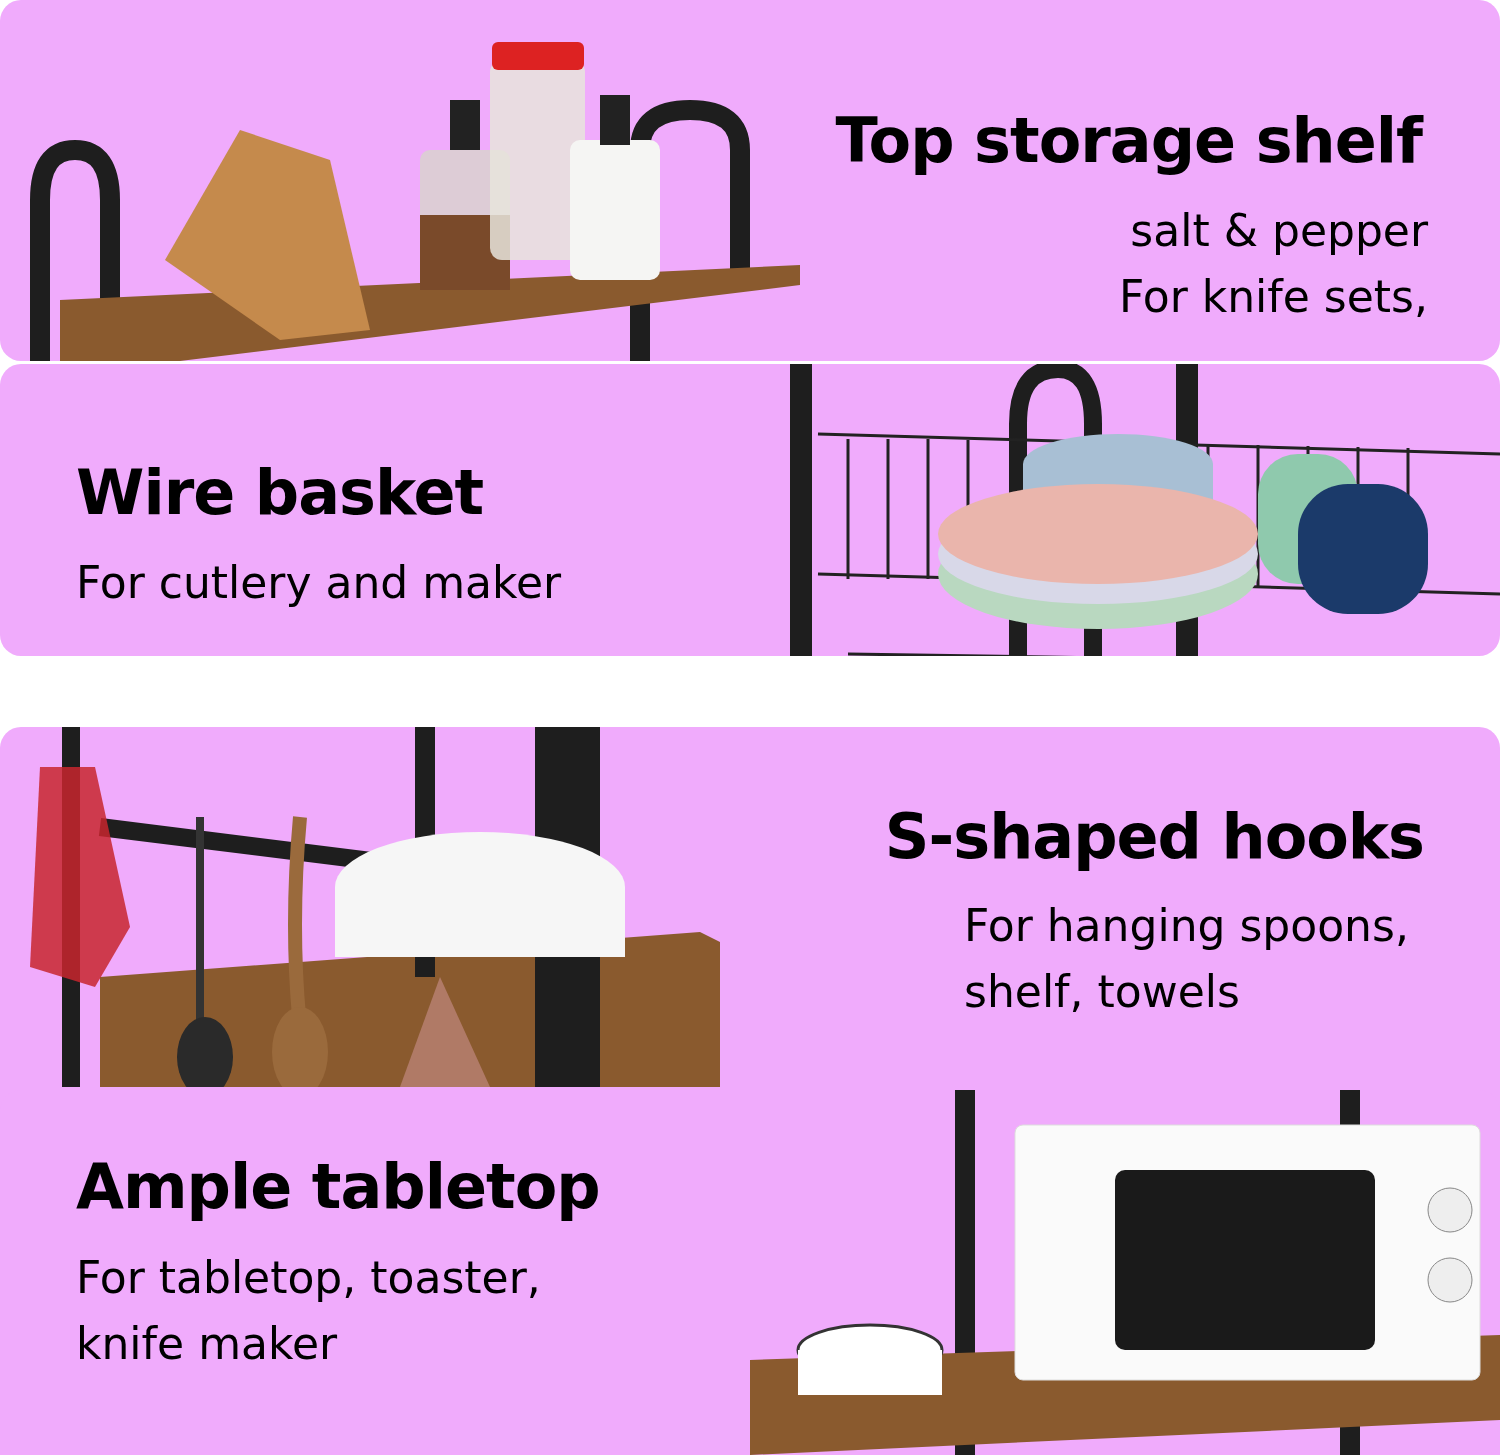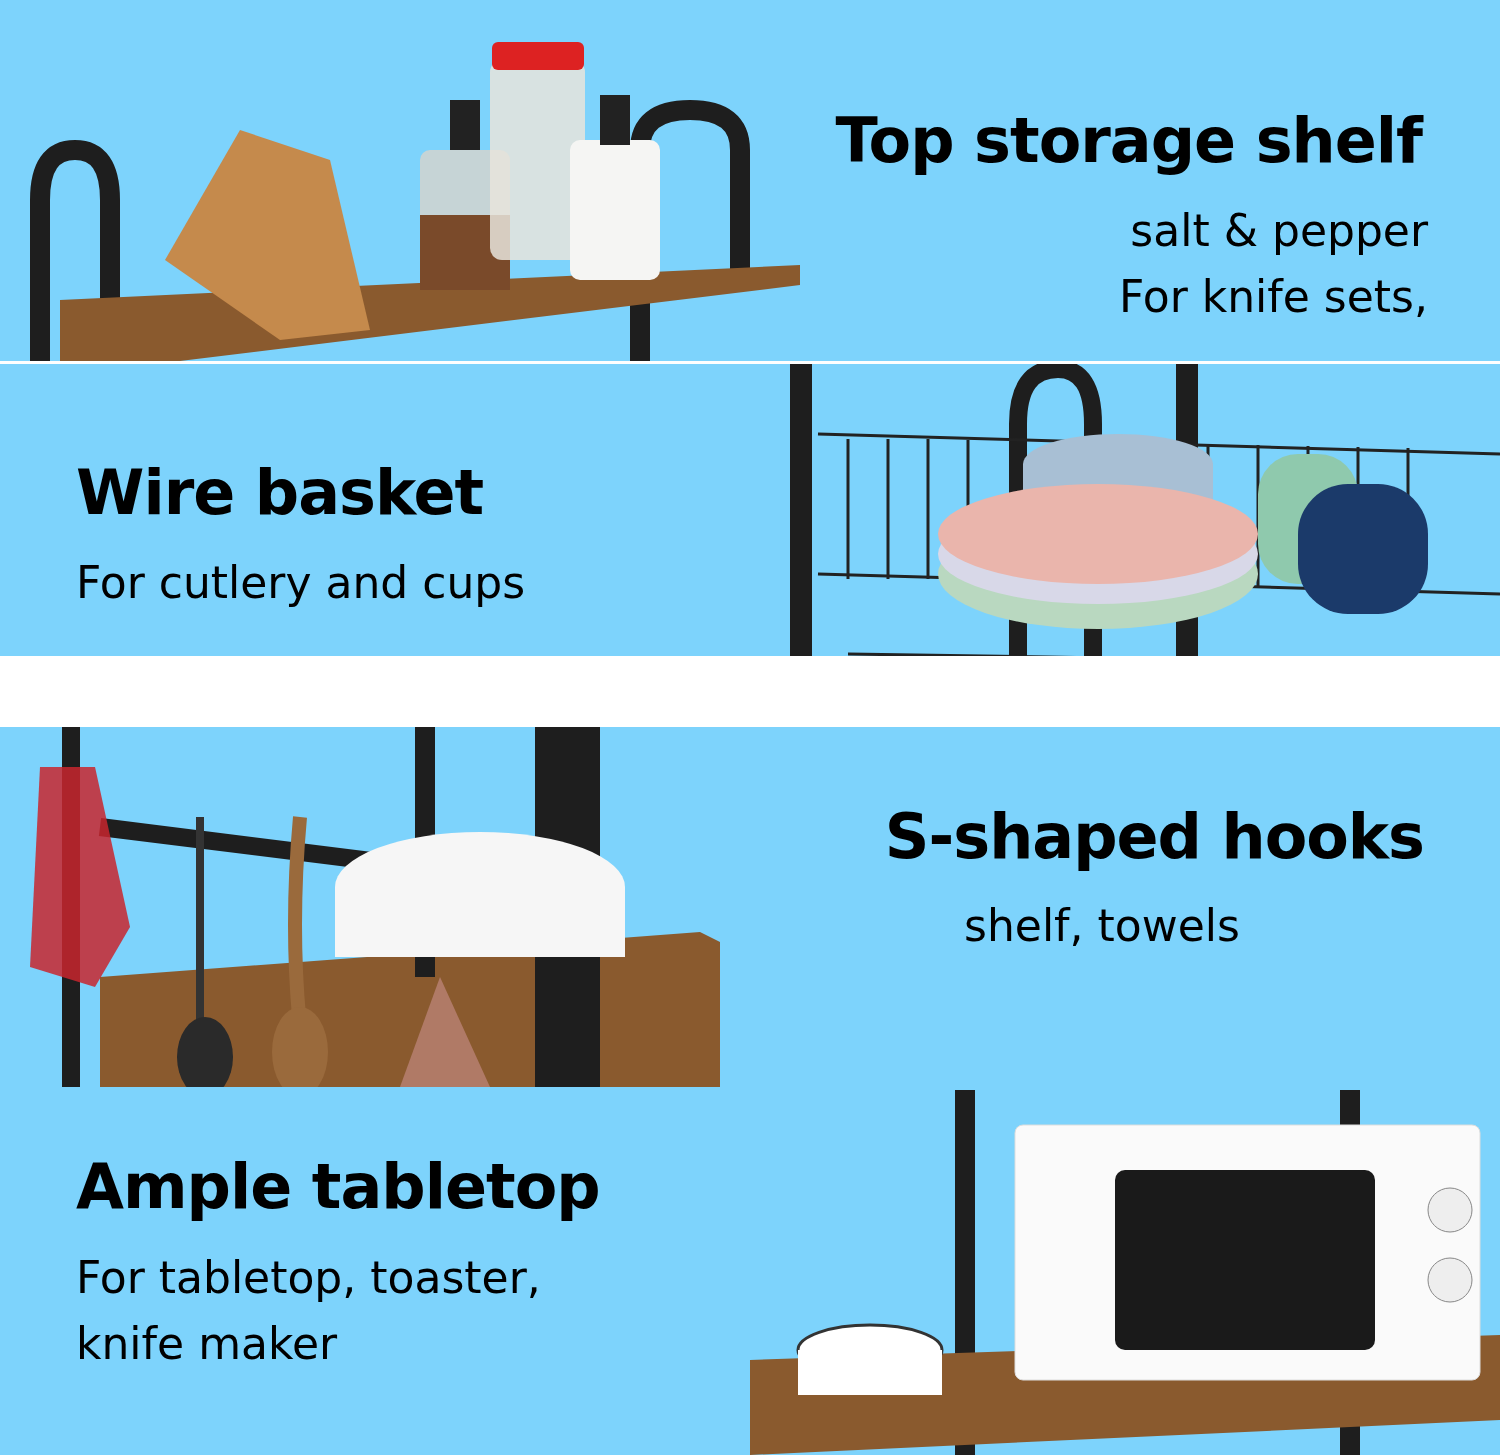--- a/index.html
+++ b/index.html
@@ -1,17 +1,17 @@
 <!DOCTYPE html>
 <html><head>
 <meta charset="utf-8">
 <style>
   html,body{margin:0;padding:0;}
   body{width:1500px;height:1455px;background:#fff;font-family:"DejaVu Sans","Liberation Sans",sans-serif;overflow:hidden;position:relative;}
-  .panel{position:absolute;left:0;width:1500px;background:#7dd3fc;overflow:hidden;}
+  .panel{position:absolute;left:0;width:1500px;background:#f0abfc;overflow:hidden;border-radius:21px;}
   .p1{top:0;height:361px;}
   .p2{top:364px;height:292px;}
   .p3{top:727px;height:412px;}
   .p4{top:1090px;height:441px;}
   .h{position:absolute;font-weight:bold;font-size:62px;color:#000;letter-spacing:-1px;margin:0;white-space:nowrap;}
   .s{position:absolute;font-size:44px;color:#000;line-height:66px;white-space:nowrap;}
   .right{text-align:right;}
   svg{position:absolute;}
 </style>
 </head>
@@ -34,21 +34,21 @@
   <h1 class="h" style="right:78px;top:104px;">Top storage shelf</h1>
   <div class="s right" style="right:72px;top:198px;">
     <div>salt &amp; pepper</div>
     <div>For knife sets,</div>
   </div>
 </div>
 
 <div class="panel p2">
   <h1 class="h" style="left:76px;top:92px;">Wire basket</h1>
   <div class="s" style="left:76px;top:186px;">
-    <div>For cutlery and cups</div>
+    <div>For cutlery and maker</div>
   </div>
   <svg width="712" height="360" style="left:788px;top:0">
     <rect x="2" y="0" width="22" height="360" fill="#1e1e1e"></rect>
     <rect x="388" y="0" width="22" height="360" fill="#1e1e1e"></rect>
     <path d="M230 360 V60 Q230 5 270 5 Q305 5 305 60 V360" fill="none" stroke="#1e1e1e" stroke-width="18"></path>
     <g stroke="#222" stroke-width="3">
       <line x1="30" y1="70" x2="712" y2="90"></line>
         <line x1="30" y1="210" x2="712" y2="230"></line>
         <line x1="60" y1="290" x2="712" y2="300"></line>
       <line x1="60" y1="75" x2="60" y2="215"></line>
@@ -82,20 +82,21 @@
     <rect x="335" y="160" width="290" height="70" fill="#f6f6f6"></rect>
     <polygon points="40,40 95,40 130,200 95,260 30,240" fill="#c8262e" opacity=".85"></polygon>
     <path d="M200 90 V300" stroke="#333" stroke-width="8"></path>
     <ellipse cx="205" cy="330" rx="28" ry="40" fill="#2a2a2a"></ellipse>
     <path d="M300 90 Q290 200 300 300" stroke="#9a6a3c" stroke-width="14" fill="none"></path>
     <ellipse cx="300" cy="325" rx="28" ry="45" fill="#9a6a3c"></ellipse>
     <polygon points="400,360 440,250 490,360" fill="#b07a66"></polygon>
   </svg>
   <h1 class="h" style="right:76px;top:73px;">S-shaped hooks</h1>
   <div class="s" style="left:964px;top:166px;">
+    <div>For hanging spoons,</div>
     <div>shelf, towels</div>
   </div>
 </div>
 
 <div class="panel p4">
   <h1 class="h" style="left:76px;top:60px;">Ample tabletop</h1>
   <div class="s" style="left:76px;top:155px;">
     <div>For tabletop, toaster,</div>
     <div>knife maker</div>
   </div>

